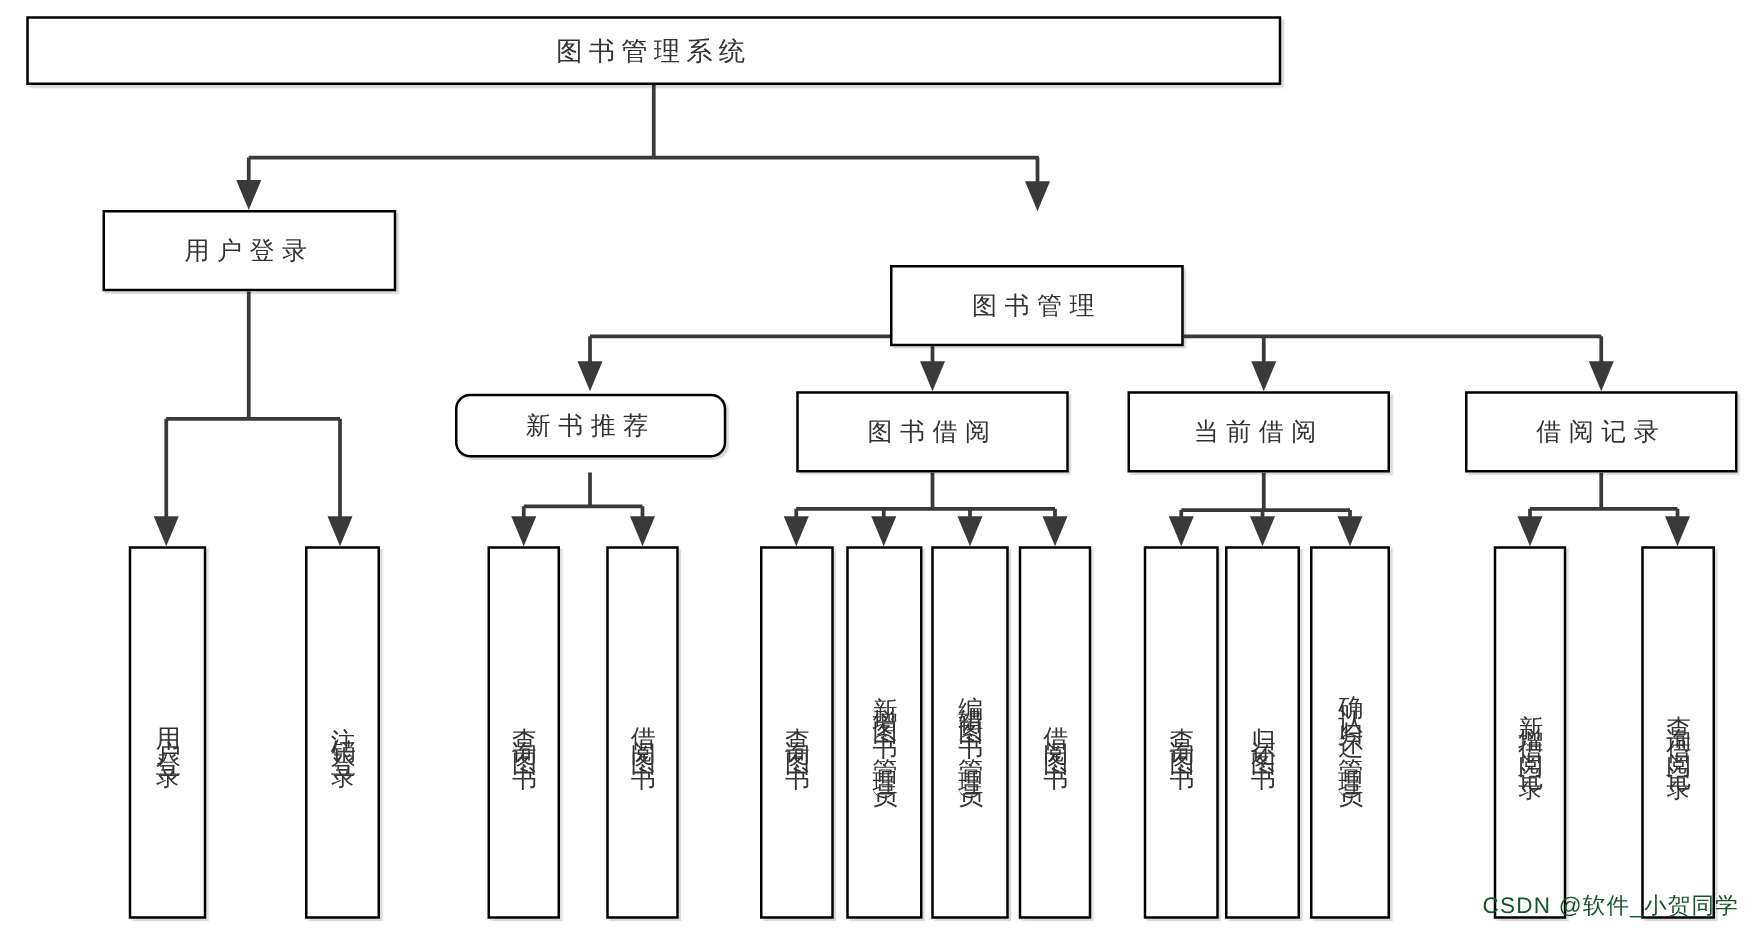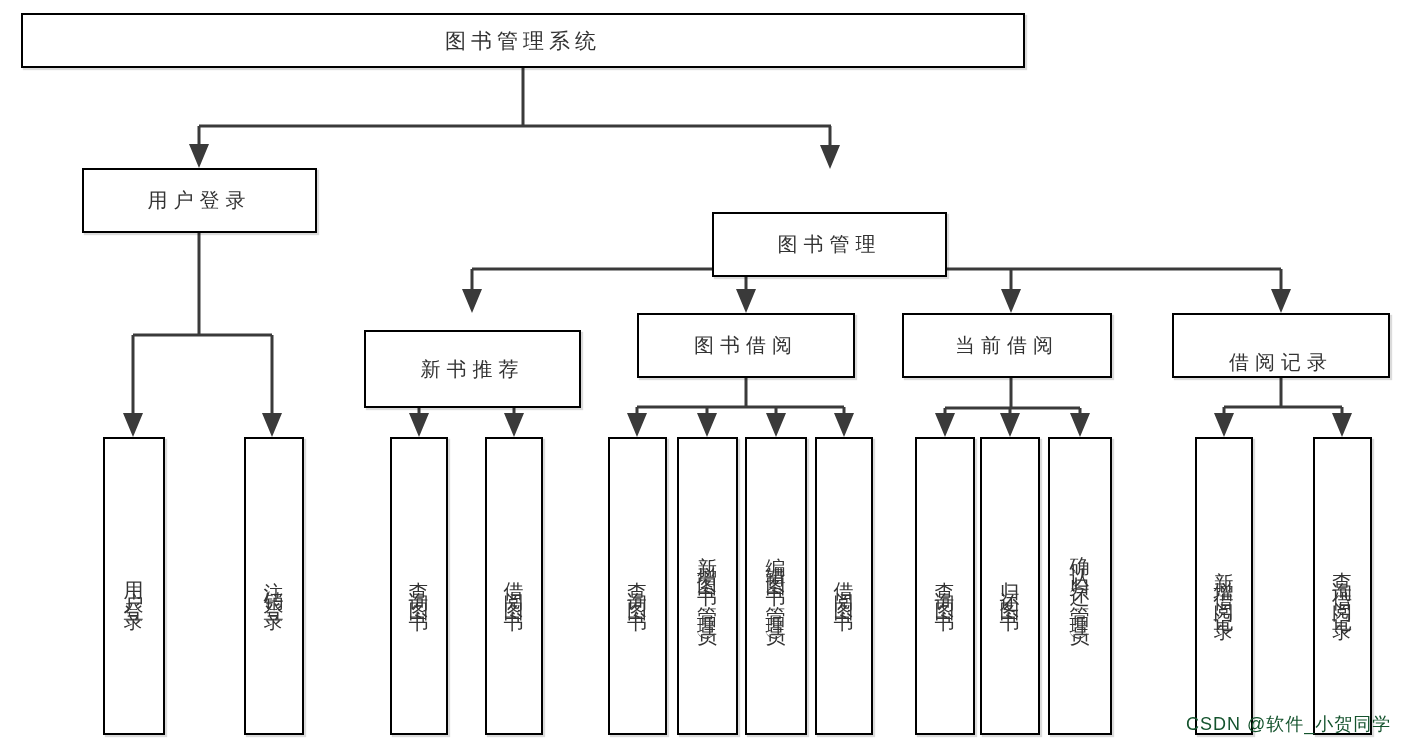--- a/index.html
+++ b/index.html
@@ -108,30 +108,30 @@
     <span class="h-label root-label">图书管理系统</span>
   </div>
 
   <div class="box" style="left:82px; top:168px; width:235px; height:65px;">
     <span class="h-label">用户登录</span>
   </div>
   <div class="box" style="left:712px; top:169px; width:235px; height:65px;margin-top:43px;">
     <span class="h-label">图书管理</span>
   </div>
 
-  <div class="box" style="left:364px; top:330px; width:217px; height:78px;">
+  <div class="box" style="left:364px; top:315px; width:217px; height:51px;border-radius:12px;">
     <span class="h-label">新书推荐</span>
   </div>
   <div class="box" style="left:637px; top:313px; width:218px; height:65px;">
     <span class="h-label">图书借阅</span>
   </div>
   <div class="box" style="left:902px; top:313px; width:210px; height:65px;">
     <span class="h-label">当前借阅</span>
   </div>
-  <div class="box" style="left:1172px; top:313px; width:218px; height:65px;align-items:flex-end;">
+  <div class="box" style="left:1172px; top:313px; width:218px; height:65px;">
     <span class="h-label">借阅记录</span>
   </div>
 
   <div class="box" style="left:103px; top:437px; width:62px; height:298px;">
     <span class="v-label">用户登录</span>
   </div>
   <div class="box" style="left:244px; top:437px; width:60px; height:298px;">
     <span class="v-label">注销登录</span>
   </div>
 

